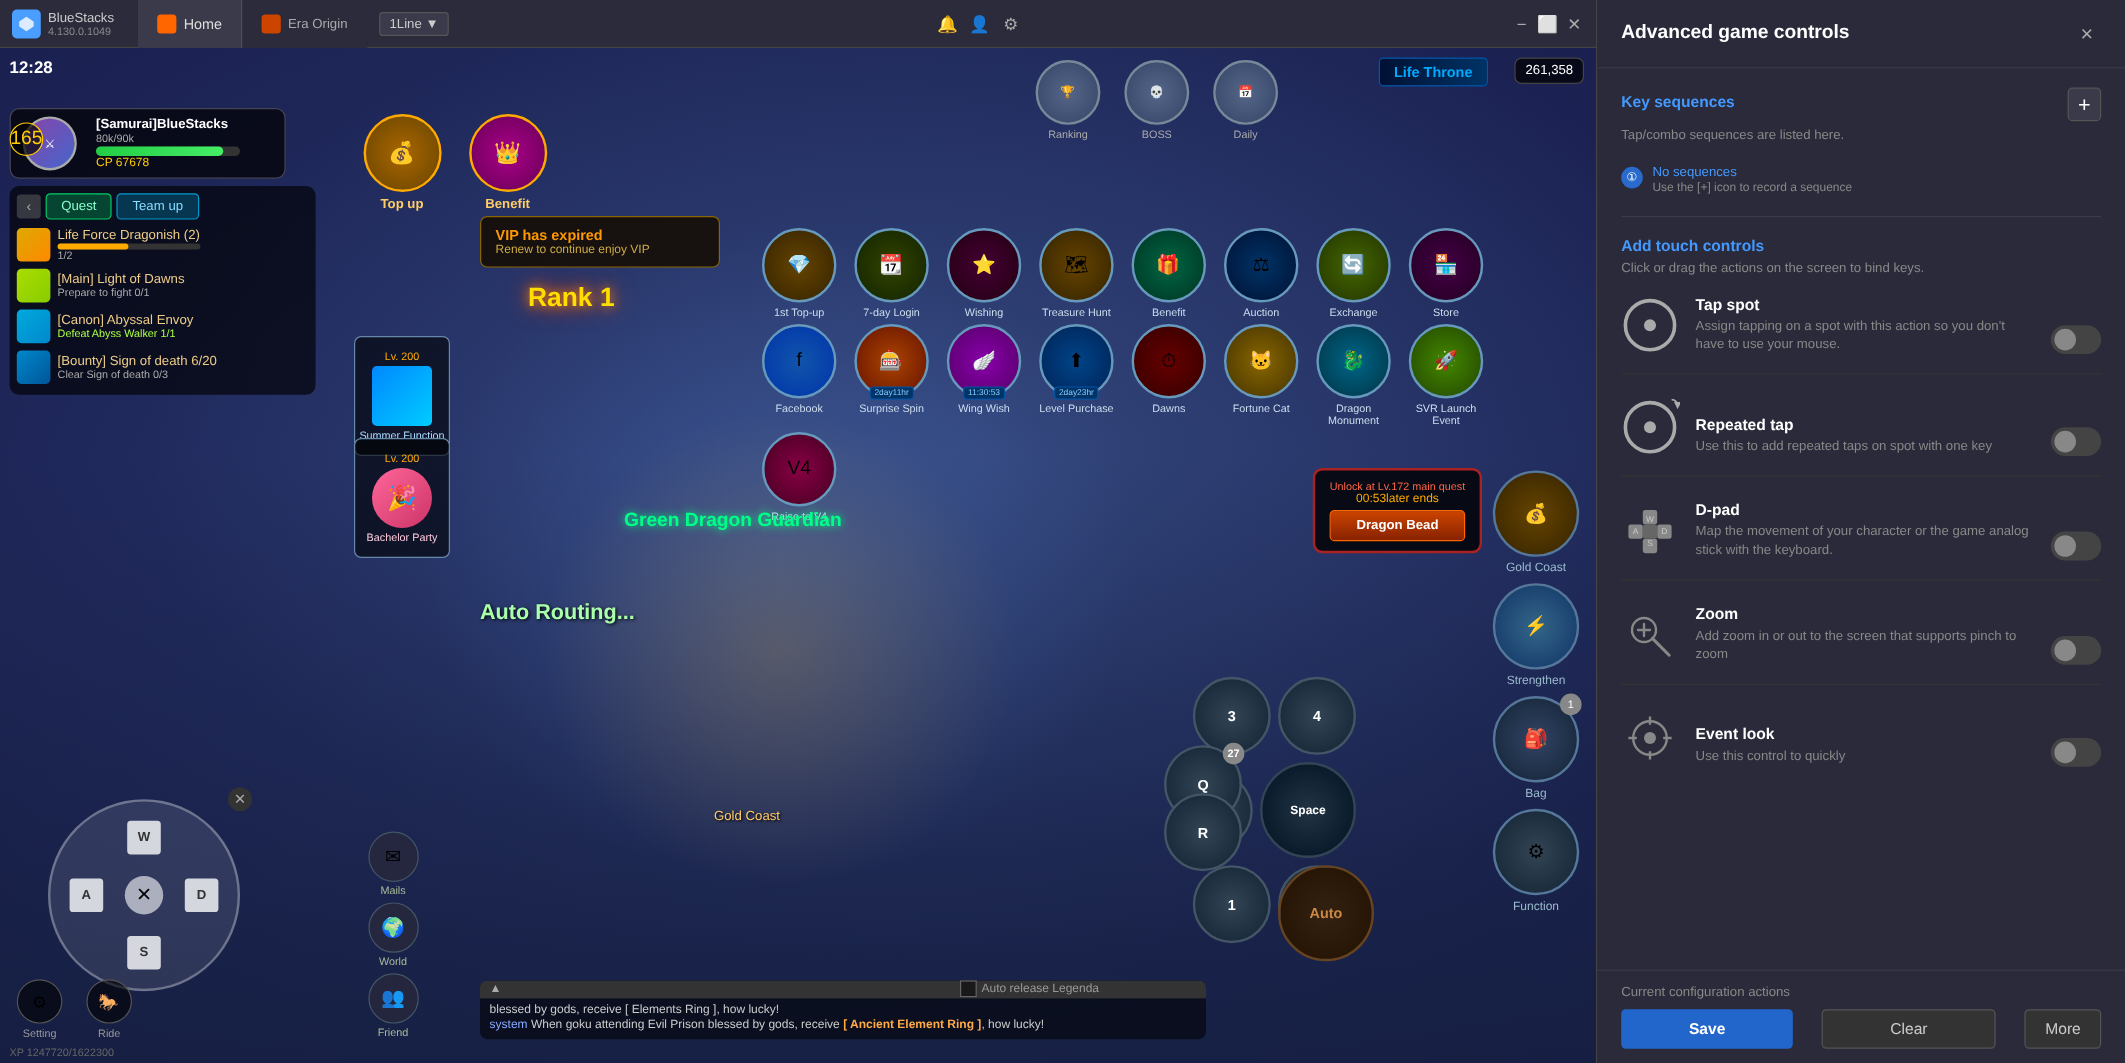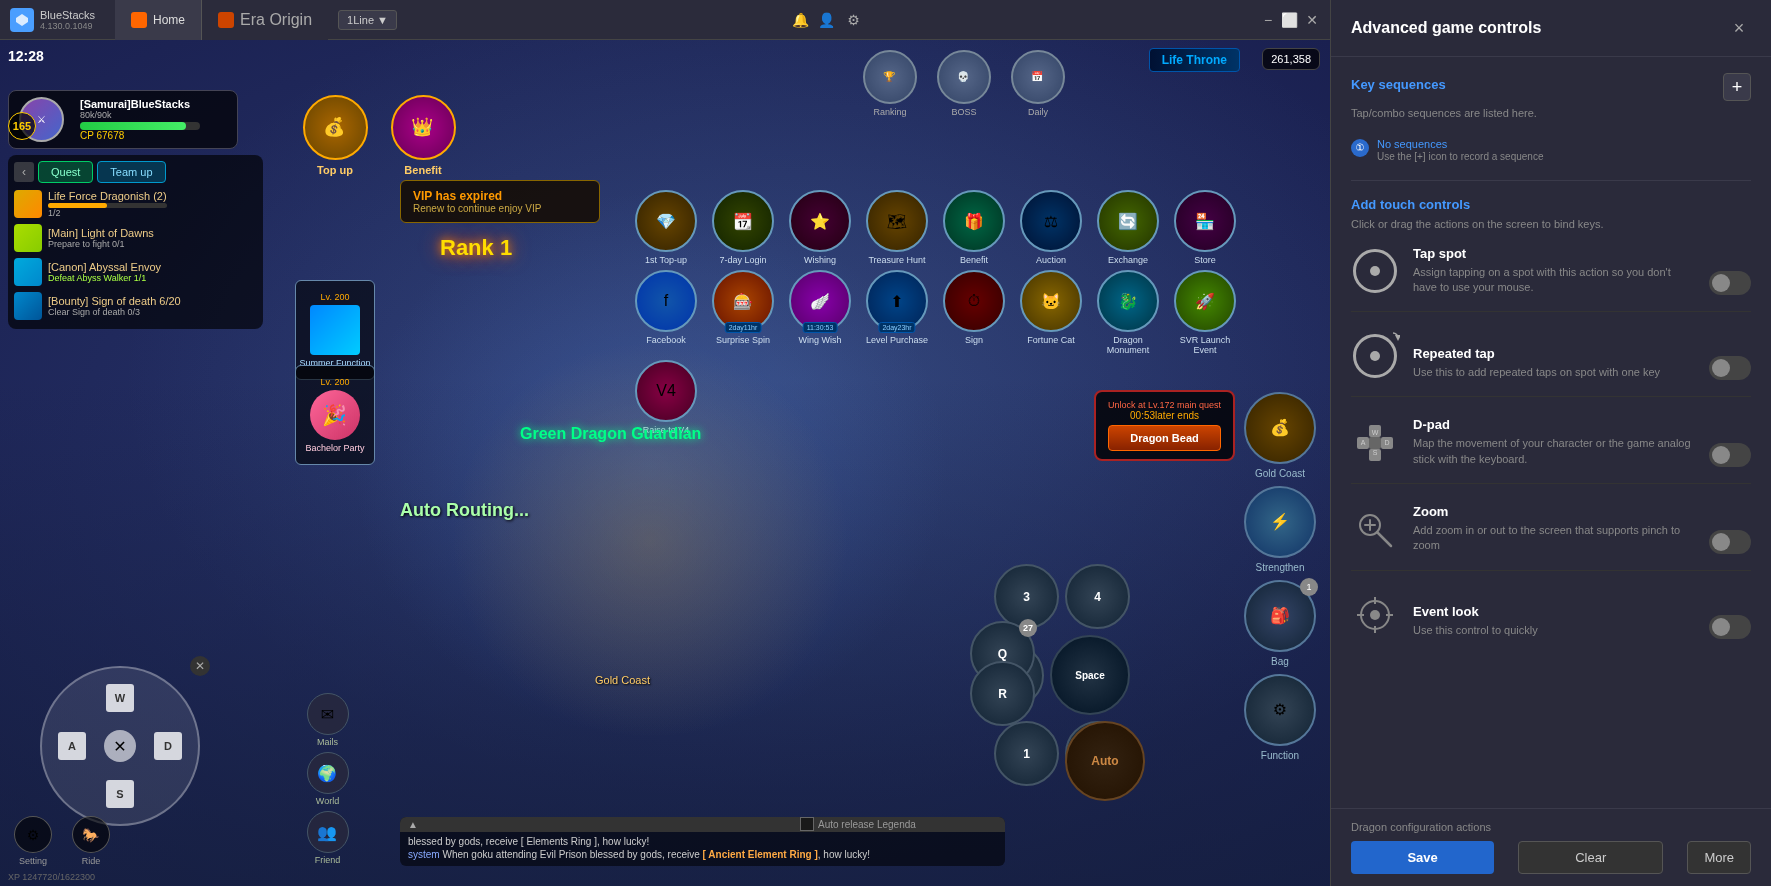--- a/index.html
+++ b/index.html
@@ -19,21 +19,21 @@
     }
     .bs-title { font-size: 11px; color: #ccc; }
     .bs-version { font-size: 9px; color: #888; }
     .tab-area { display: flex; align-items: stretch; margin-left: 10px; height: 40px; }
     .tab-home {
       display: flex; align-items: center; gap: 6px; padding: 0 16px;
       background: #3a3a4a; color: #ddd; font-size: 12px; border-right: 1px solid #555;
     }
     .tab-game {
       display: flex; align-items: center; gap: 6px; padding: 0 16px;
-      background: #2b2b3b; color: #aaa; font-size: 16px;
+      background: #2b2b3b; color: #aaa; font-size: 11px;
     }
     .tab-icon { width: 16px; height: 16px; background: #ff6600; border-radius: 3px; flex-shrink: 0; }
     .tab-icon2 { width: 16px; height: 16px; background: #cc4400; border-radius: 3px; flex-shrink: 0; }
     .window-controls {
       margin-left: auto; display: flex; align-items: center; gap: 2px; padding-right: 8px;
     }
     .win-btn {
       width: 20px; height: 20px; display: flex; align-items: center; justify-content: center;
       color: #aaa; font-size: 14px; cursor: pointer; border-radius: 3px;
     }
@@ -59,22 +59,22 @@
     .player-avatar {
       width: 45px; height: 45px; background: linear-gradient(135deg, #8844aa, #4466cc);
       border-radius: 50%; float: left; margin-right: 8px; border: 2px solid #aaa;
       display: flex; align-items: center; justify-content: center; font-size: 10px; color: white;
     }
     .player-name { color: #fff; font-size: 11px; font-weight: bold; }
     .player-cp { color: #ffcc00; font-size: 10px; }
     .hp-bar-wrap { background: #333; height: 8px; border-radius: 4px; margin-top: 2px; width: 120px; }
     .hp-bar { background: linear-gradient(90deg, #22cc44, #44ee66); height: 100%; border-radius: 4px; width: 88%; }
     .player-level {
-      position: absolute; left: 8px; top: 72px;
-      background: rgba(0,0,0,0.7); color: #ffcc00; font-size: 11px; font-weight: bold;
+      position: absolute; left: 8px; top: 62px;
+      background: rgba(0,0,0,0.7); color: #ffcc00; font-size: 16px; font-weight: normal;
       border-radius: 50%; width: 28px; height: 28px; display: flex; align-items: center; justify-content: center;
       border: 1px solid #ffcc00;
     }
 
     .quest-panel {
       background: rgba(0,0,0,0.65); border-radius: 8px; padding: 6px; min-width: 250px;
     }
     .quest-tab {
       background: rgba(0,150,200,0.3); color: #88ddff; font-size: 11px; padding: 4px 12px;
       border-radius: 4px; border: 1px solid #0099cc; cursor: pointer;
@@ -644,21 +644,21 @@
       <div class="game-icon-label">Wing Wish</div>
     </div>
     <div class="game-icon-btn">
       <div class="game-icon-circle" style="background:radial-gradient(circle,#004488,#002255);">⬆
         <span class="timer-badge">2day23hr</span>
       </div>
       <div class="game-icon-label">Level Purchase</div>
     </div>
     <div class="game-icon-btn">
       <div class="game-icon-circle" style="background:radial-gradient(circle,#660000,#330000);">⏱</div>
-      <div class="game-icon-label">Sign</div>
+      <div class="game-icon-label">Dawns</div>
     </div>
     <div class="game-icon-btn">
       <div class="game-icon-circle" style="background:radial-gradient(circle,#886600,#443300);">🐱</div>
       <div class="game-icon-label">Fortune Cat</div>
     </div>
     <div class="game-icon-btn">
       <div class="game-icon-circle" style="background:radial-gradient(circle,#006688,#003344);">🐉</div>
       <div class="game-icon-label">Dragon Monument</div>
     </div>
     <div class="game-icon-btn">
@@ -920,20 +920,20 @@
       </div>
       <div class="control-body">
         <div class="control-name">Event look</div>
         <div class="control-desc">Use this control to quickly</div>
       </div>
       <div class="control-toggle"></div>
     </div>
   </div>
 
   <div class="panel-footer">
-    <div class="footer-label">Dragon configuration actions</div>
+    <div class="footer-label">Current configuration actions</div>
     <div class="footer-buttons">
       <button class="footer-btn-save">Save</button>
       <button class="footer-btn-clear">Clear</button>
       <button class="footer-btn-more">More</button>
     </div>
   </div>
 </div>
 
 </body></html>

